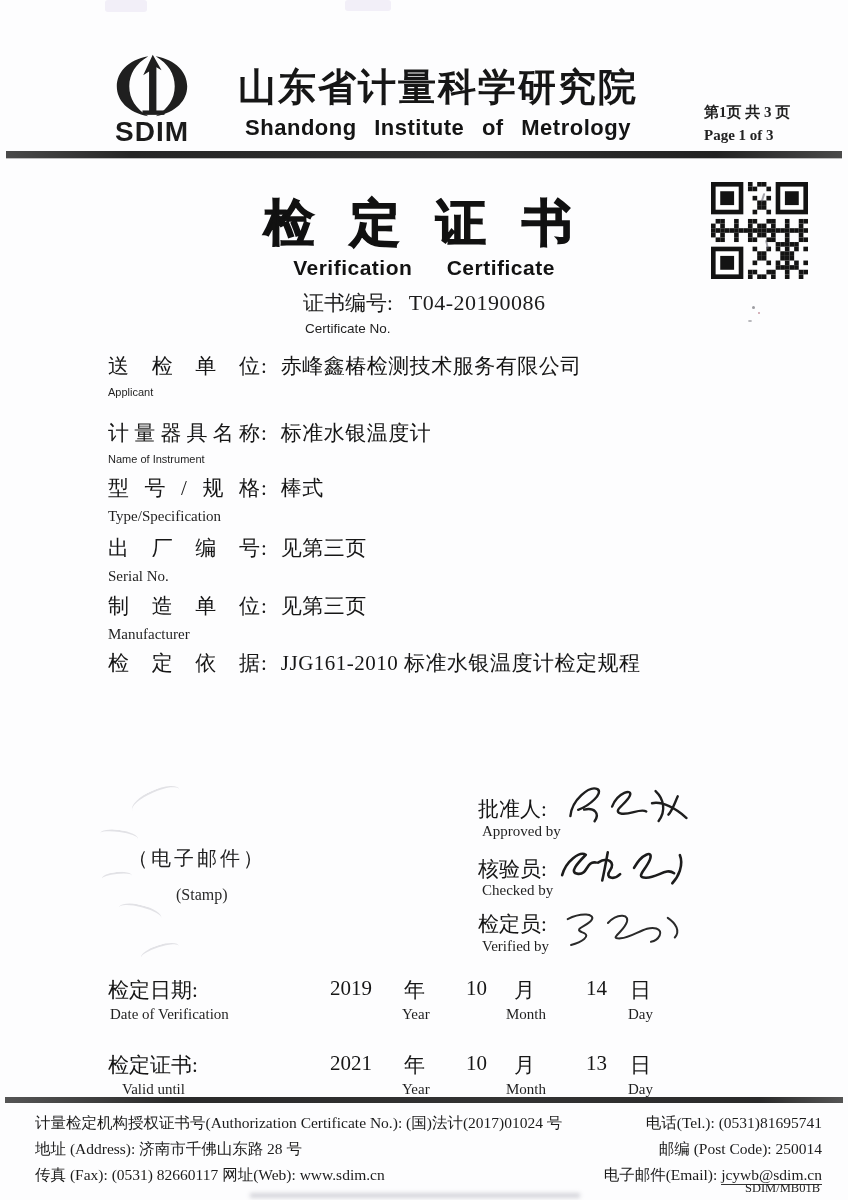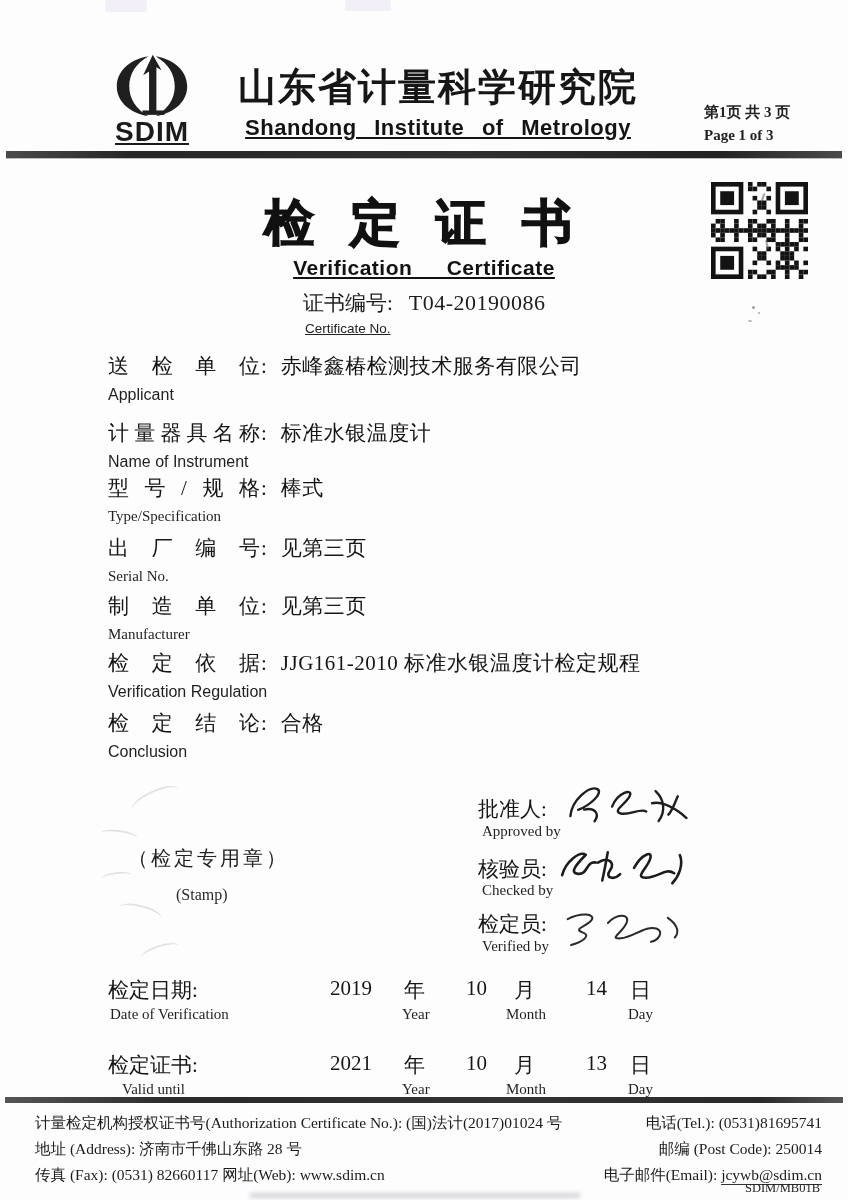--- a/index.html
+++ b/index.html
@@ -1,21 +1,21 @@
 <!DOCTYPE html>
 <html><head>
 <meta charset="utf-8">
 <style>
   html,body{margin:0;padding:0;background:#ffffff;}
   .page{
     position:relative;width:848px;height:1200px;margin:0 auto;
     background:#fdfdfe;overflow:hidden;color:#1c1c1c;
     font-family:"Liberation Serif","DejaVu Serif",serif;
   }
-  .sans{font-family:"Liberation Sans","DejaVu Sans",sans-serif;text-decoration:underline;}
+  .sans{font-family:"Liberation Sans","DejaVu Sans",sans-serif;}
 
   
   .logo-glyph{position:absolute;left:98px;top:54px;width:108px;height:66px;}
   .logo-text{position:absolute;left:96px;top:116px;width:112px;text-align:center;
     font-weight:bold;font-size:28px;letter-spacing:1px;color:#1b1b1b;}
   .org-cn{position:absolute;left:238px;top:62px;width:400px;text-align:center;
     font-size:38px;font-weight:bold;letter-spacing:2px;color:#161616;}
   .org-en{position:absolute;left:238px;top:115px;width:400px;text-align:center;
     font-size:22px;font-weight:bold;word-spacing:11px;letter-spacing:.5px;color:#141414;}
   .page-info{position:absolute;left:704px;top:101px;width:136px;font-size:15px;line-height:23px;color:#222;font-weight:bold;}
@@ -35,21 +35,21 @@
 
   .qr{position:absolute;left:711px;top:182px;width:97px;height:97px;}
 
   
   .frow{position:absolute;left:108px;}
   .fmain{font-size:21px;white-space:nowrap;color:#161616;}
   .flabel{display:inline-block;width:152px;text-align:justify;text-align-last:justify;font-weight:500;}
   .fcolon{margin-left:1px;}
   .fvalue{margin-left:14px;letter-spacing:.5px;}
   .fen{font-size:15px;margin-top:6px;color:#1f1f1f;}
-  .fen.sansen{font-family:"Liberation Sans","DejaVu Sans",sans-serif;font-size:16px;}
+  .fen.sansen{font-family:"Liberation Sans","DejaVu Sans",sans-serif;font-size:11px;}
 
   
   .stamp-cn{position:absolute;left:128px;top:845px;font-size:20px;letter-spacing:3px;color:#222;}
   .stamp-en{position:absolute;left:176px;top:886px;font-size:16px;color:#2a2a2a;}
   .streak{position:absolute;border-top:2px solid rgba(130,130,145,.22);border-radius:50%;}
 
   
   .signer-label{position:absolute;left:478px;font-size:21px;color:#161616;}
   .signer-en{position:absolute;left:482px;font-size:15px;color:#1f1f1f;}
   .sig{position:absolute;}
@@ -264,34 +264,29 @@
     <div class="fen">Serial No.</div>
   </div>
 
   <div class="frow" style="top:592px;">
     <div class="fmain"><span class="flabel">制造单位</span><span class="fcolon">:</span><span class="fvalue">见第三页</span></div>
     <div class="fen">Manufacturer</div>
   </div>
 
   <div class="frow" style="top:649px;">
     <div class="fmain"><span class="flabel">检定依据</span><span class="fcolon">:</span><span class="fvalue">JJG161-2010 标准水银温度计检定规程</span></div>
-    <div class="fen sansen">Verification Regulation</div>
-  </div>
-
-  <div class="frow" style="top:709px;">
-    <div class="fmain"><span class="flabel">检定结论</span><span class="fcolon">:</span><span class="fvalue">合格</span></div>
-    <div class="fen sansen">Conclusion</div>
-  </div>
+  </div>
+
 
   <div class="streak" style="left:130px;top:790px;width:52px;height:18px;transform:rotate(-24deg);"></div>
   <div class="streak" style="left:100px;top:830px;width:38px;height:10px;transform:rotate(8deg);"></div>
   <div class="streak" style="left:102px;top:872px;width:30px;height:8px;transform:rotate(-6deg);"></div>
   <div class="streak" style="left:118px;top:905px;width:44px;height:14px;transform:rotate(14deg);"></div>
   <div class="streak" style="left:140px;top:945px;width:40px;height:12px;transform:rotate(-18deg);"></div>
-  <div class="stamp-cn">（检定专用章）</div>
+  <div class="stamp-cn">（电子邮件）</div>
   <div class="stamp-en">(Stamp)</div>
 
   <div class="signer-label" style="top:795px;"><span>批准人</span><span>:</span></div>
   <div class="signer-en" style="top:823px;">Approved by</div>
   <svg class="sig" style="left:560px;top:778px;" width="140" height="52" viewBox="0 0 140 52">
     <g fill="none" stroke="#1e1e1e" stroke-width="2.4" stroke-linecap="round" stroke-linejoin="round" transform="rotate(-2 70 26)">
       <path d="M10 36 C12 20 30 6 38 10 C44 14 30 26 18 30 M24 30 C34 28 40 34 34 42"></path>
       <path d="M52 28 C58 14 74 10 70 18 C66 26 52 32 60 35 C68 38 80 30 86 34"></path>
       <path d="M96 14 C104 22 106 34 98 44 M92 26 C102 24 116 32 126 42 M118 20 C114 28 112 34 108 38"></path>
     </g>

